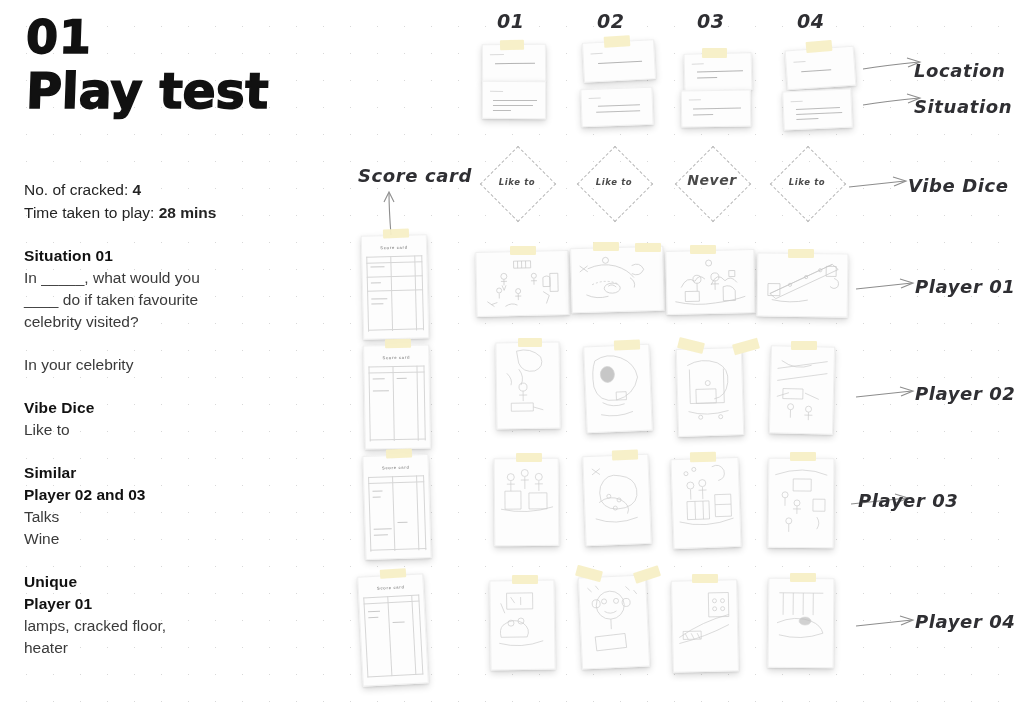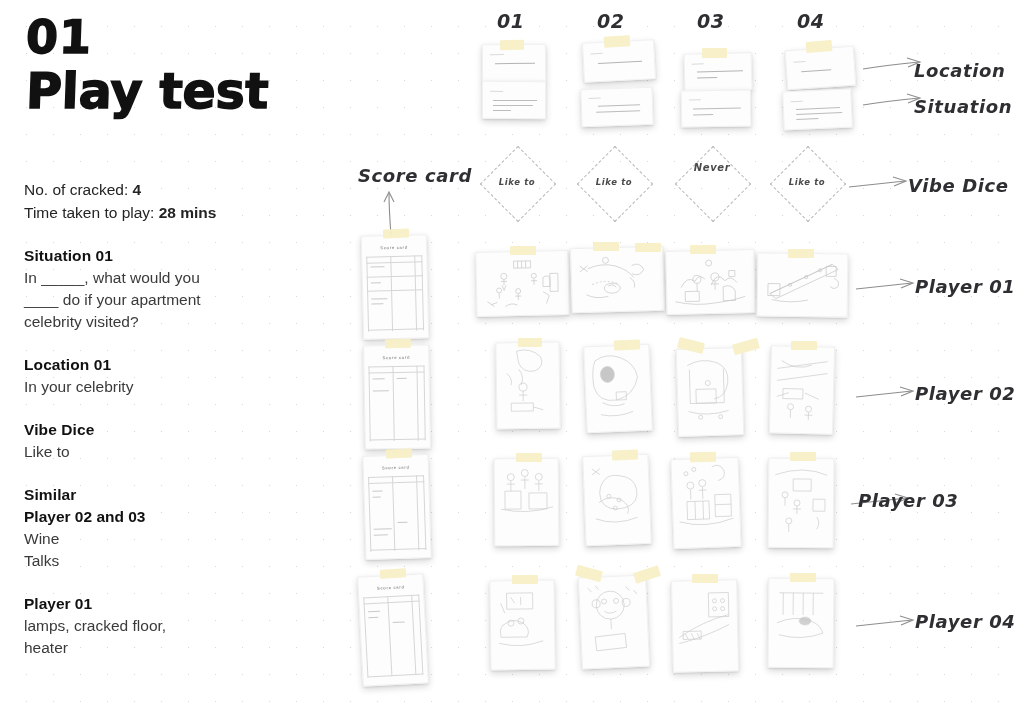--- a/index.html
+++ b/index.html
@@ -116,42 +116,42 @@
       </div>
       <div>
         <span>Time taken to play:</span>
         <b>28 mins</b>
       </div>
     </div>
 
     <div class="blk">
       <div class="h">Situation 01</div>
       <div class="ln">In _____, what would you</div>
-      <div class="ln">____ do if your apartment</div>
+      <div class="ln">____ do if taken favourite</div>
       <div class="ln">celebrity visited?</div>
     </div>
 
     <div class="blk">
-      <div class="h">Location  01</div>
       <div class="ln">In your celebrity</div>
     </div>
 
     <div class="blk">
       <div class="h">Vibe Dice</div>
       <div class="ln">Like to</div>
     </div>
 
     <div class="blk">
       <div class="h">Similar</div>
       <div class="sub">Player  02 and 03</div>
+      <div class="ln">Talks</div>
       <div class="ln">Wine</div>
-      <div class="ln">Talks</div>
     </div>
 
     <div class="blk">
+      <div class="h">Unique</div>
       <div class="sub">Player  01</div>
       <div class="ln">lamps, cracked floor,</div>
       <div class="ln">heater</div>
     </div>
   </div>
 
   <div class="colnum hand" style="left:497px;top:10px;">01</div>
   <div class="colnum hand" style="left:597px;top:10px;">02</div>
   <div class="colnum hand" style="left:697px;top:10px;">03</div>
   <div class="colnum hand" style="left:797px;top:10px;">04</div>
@@ -295,21 +295,21 @@
   </div>
   <div class="tape" style="left:380px;top:569px;width:26px;height:9px;transform:rotate(-4deg);"></div>
 
   <div class="dia" style="left:491px;top:157px;"></div>
   <div class="dia-lbl hand" style="left:475px;top:177px;font-size:8.5px;">Like to</div>
 
   <div class="dia" style="left:588px;top:157px;"></div>
   <div class="dia-lbl hand" style="left:572px;top:177px;font-size:8.5px;">Like to</div>
 
   <div class="dia" style="left:686px;top:157px;"></div>
-  <div class="dia-lbl hand" style="left:670px;top:162px;font-size:10px;">Never</div>
+  <div class="dia-lbl hand" style="left:670px;top:172px;font-size:14px;">Never</div>
 
   <div class="dia" style="left:781px;top:157px;"></div>
   <div class="dia-lbl hand" style="left:765px;top:177px;font-size:8.5px;">Like to</div>
 
   <svg class="arrow" style="left:848px;top:176px;width:62px;height:20px;" viewBox="0 0 62 20">
     <path d="M1 11 C20 9, 38 7, 57 5" stroke="#8d8d8d" stroke-width="1.1" fill="none"></path>
     <path d="M45 1 L58 5 L46 10" stroke="#8d8d8d" stroke-width="1.1" fill="none"></path>
   </svg>
   <div class="rlabel hand" style="left:908px;top:175px;">Vibe Dice</div>
 

